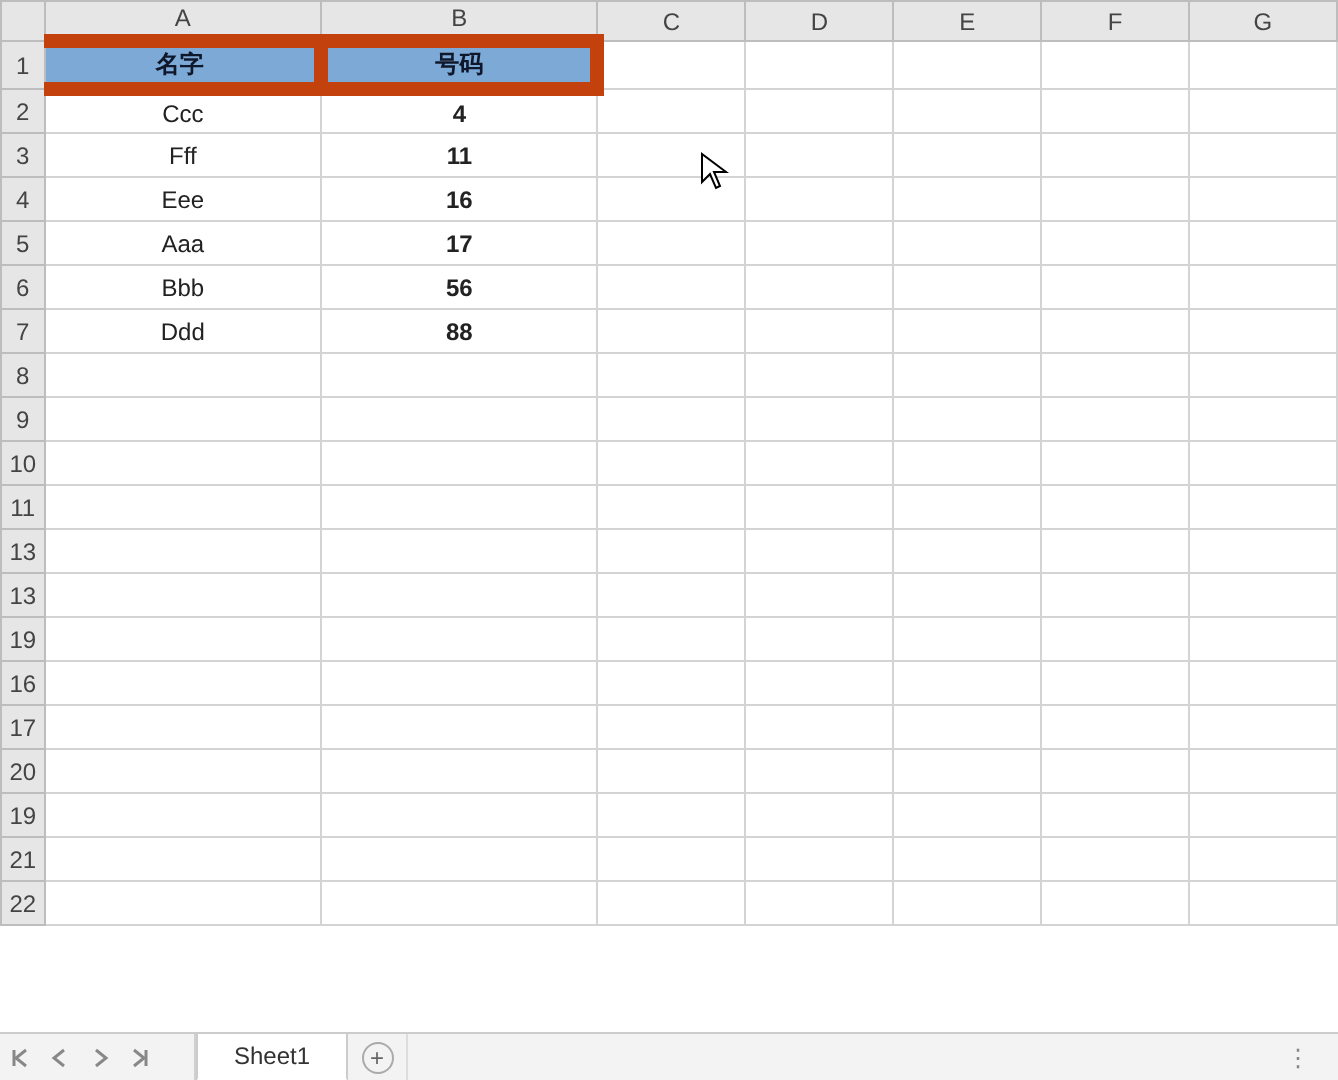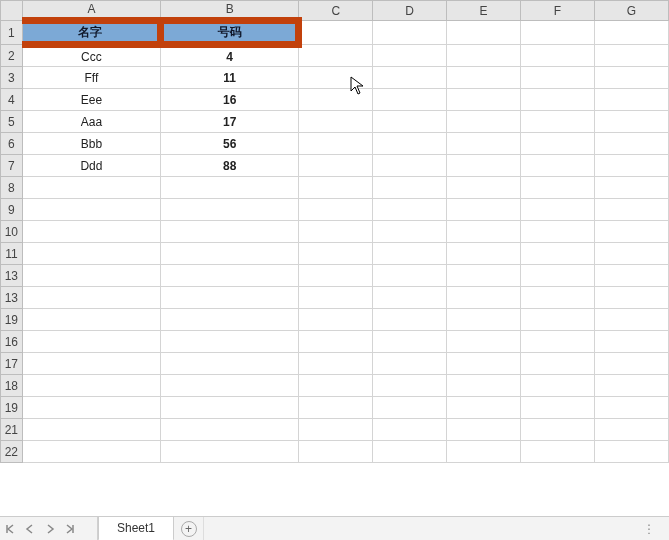--- a/index.html
+++ b/index.html
@@ -210,21 +210,21 @@
           <th class="rowh">17</th>
           <td class="cell"></td>
           <td class="cell"></td>
           <td class="cell"></td>
           <td class="cell"></td>
           <td class="cell"></td>
           <td class="cell"></td>
           <td class="cell"></td>
         </tr>
 <tr>
-          <th class="rowh">18</th>
+          <th class="rowh">20</th>
           <td class="cell"></td>
           <td class="cell"></td>
           <td class="cell"></td>
           <td class="cell"></td>
           <td class="cell"></td>
           <td class="cell"></td>
           <td class="cell"></td>
         </tr>
 <tr>
           <th class="rowh">19</th>

